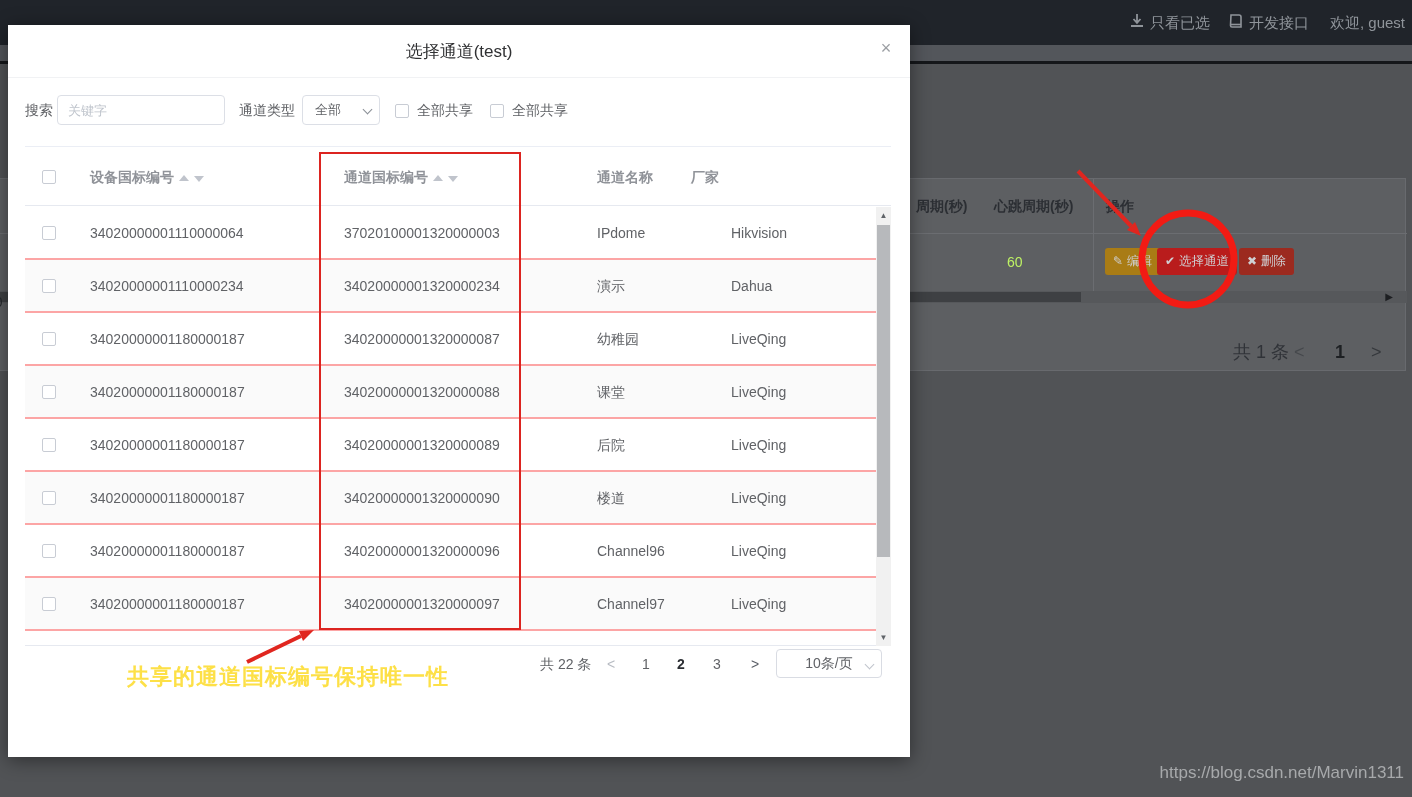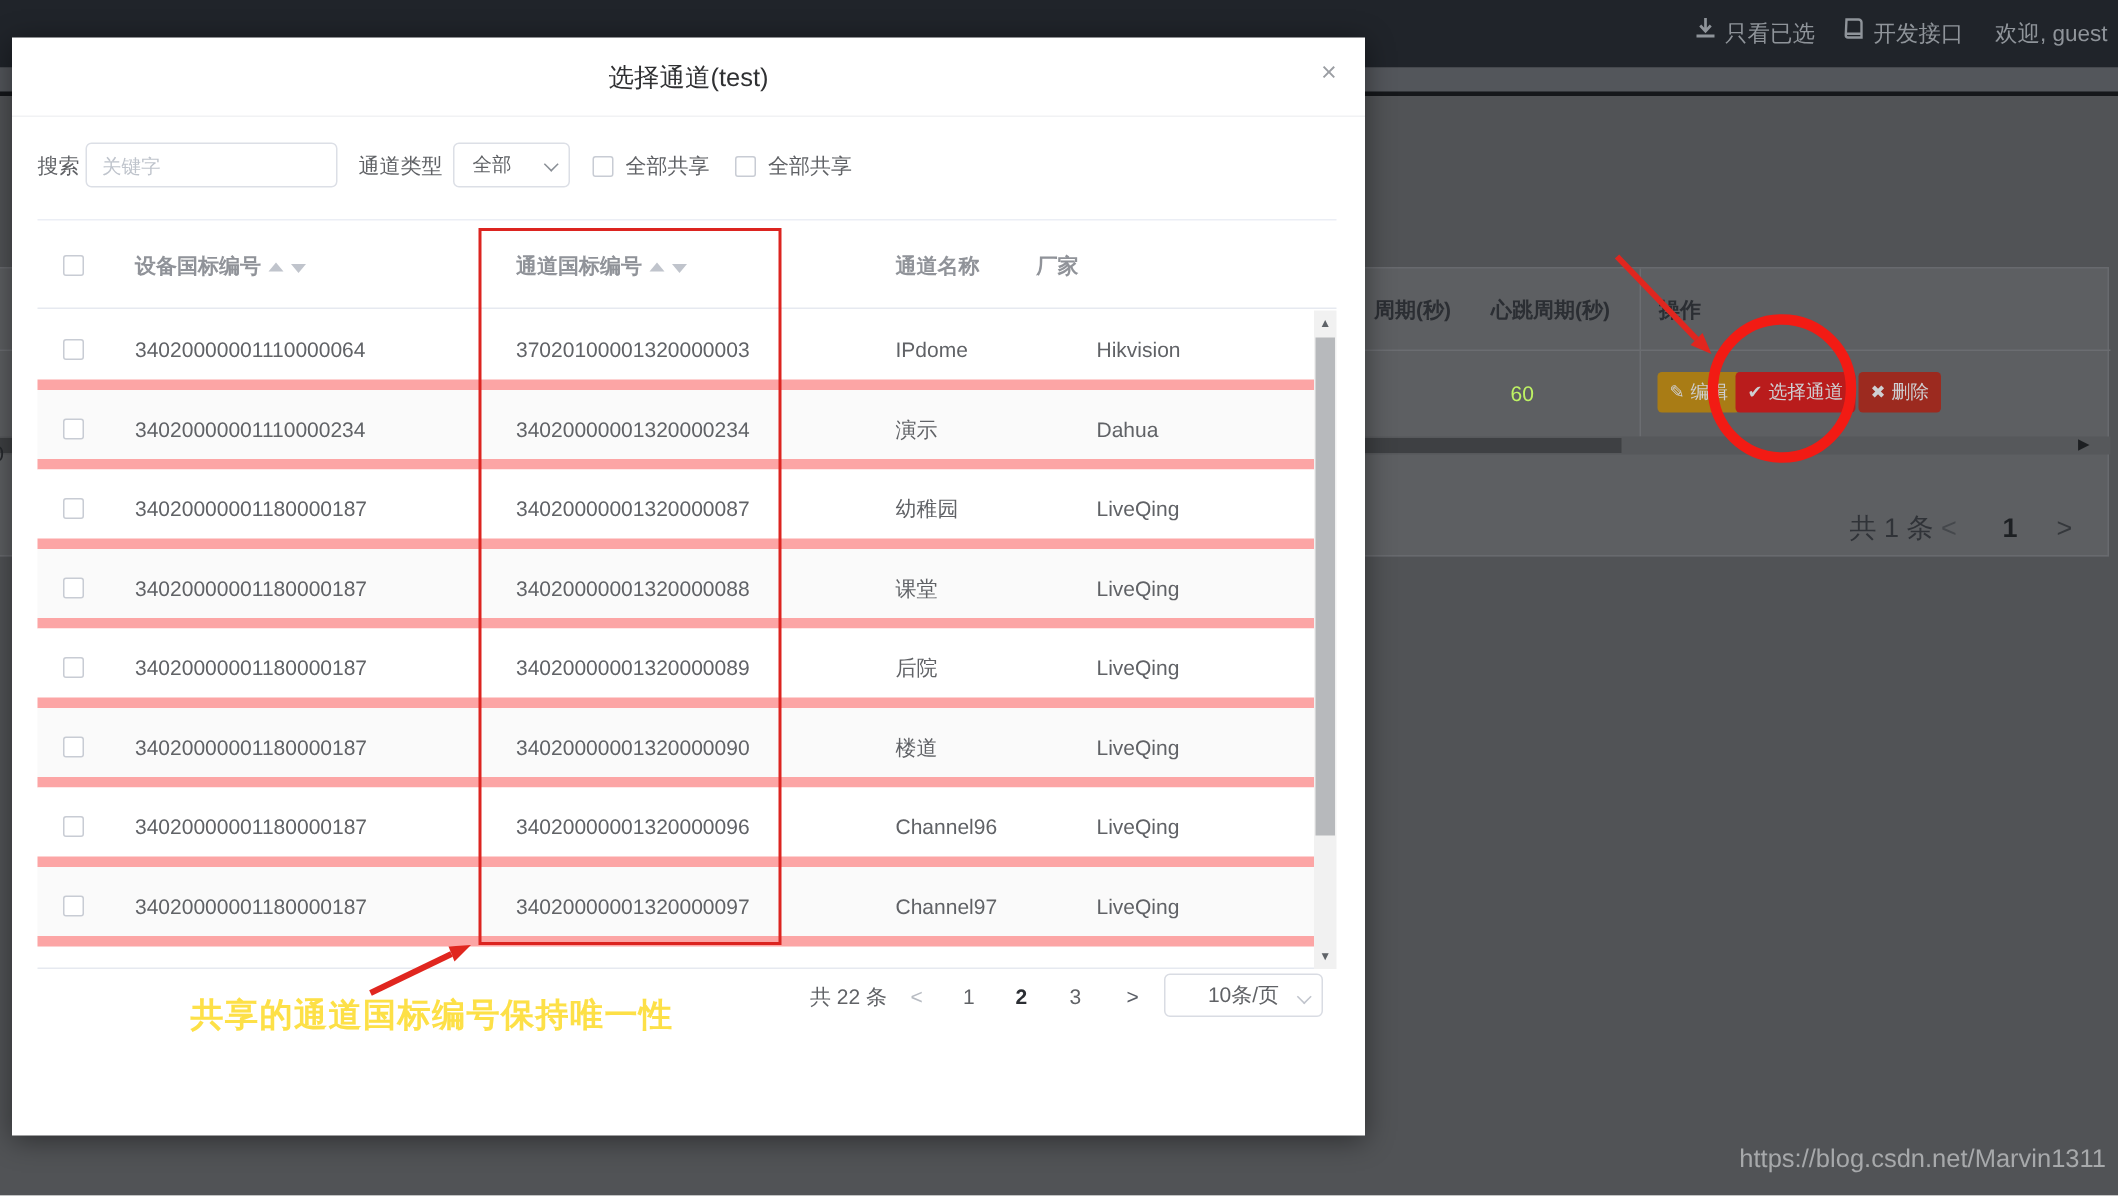--- a/index.html
+++ b/index.html
@@ -45,21 +45,21 @@
   .cbox { width:14px; height:14px; border:1px solid #c8ccd4; border-radius:2px; background:#fff; }
   .clabel { margin-left:8px; font-size:14px; color:#606266; }
 
   .m-table { position:absolute; left:17px; top:121px; width:866px; height:499px; }
   .t-head { position:absolute; left:0; top:0; width:866px; height:60px; border-top:1px solid #ebeef5; border-bottom:1px solid #e6e9f0; }
   .t-th { position:absolute; top:0; height:60px; line-height:60px; font-size:14px; font-weight:700; color:#909399; }
   .caret { display:inline-block; width:0; height:0; border-left:5px solid transparent; border-right:5px solid transparent; margin-left:5px; cursor:pointer; }
   .caret.up { border-bottom:6px solid #c0c4cc; margin-bottom:1px; }
   .caret.dn { border-top:6px solid #c0c4cc; }
   .t-body { position:absolute; left:0; top:61px; width:851px; height:439px; border-bottom:1px solid #e6e9f0; }
-  .t-row { position:relative; width:851px; height:53px; border-bottom:7px solid #fca5a5; background:#fff; }
+  .t-row { position:relative; width:851px; height:53px; border-bottom:2px solid #fca5a5; background:#fff; }
   .t-row.alt { background:#fafafa; }
   .t-cell { position:absolute; top:0; height:53px; line-height:53px; font-size:14px; color:#606266; white-space:nowrap; }
   .row-cb { position:absolute; left:17px; top:19px; }
   .hd-cb { position:absolute; left:17px; top:23px; }
   .vscroll { position:absolute; left:851px; top:61px; width:15px; height:439px; background:#f1f1f1; }
   .vs-arrow { position:absolute; left:0; width:15px; text-align:center; font-size:8px; color:#5f6368; }
   .vs-thumb { position:absolute; left:1px; top:18px; width:13px; height:332px; background:#b7b9bc; cursor:pointer; }
 
   .m-pagrow { position:absolute; left:0; top:623px; width:902px; height:32px; }
   .m-pag { position:absolute; top:0; height:32px; line-height:32px; font-size:14px; color:#606266; }

